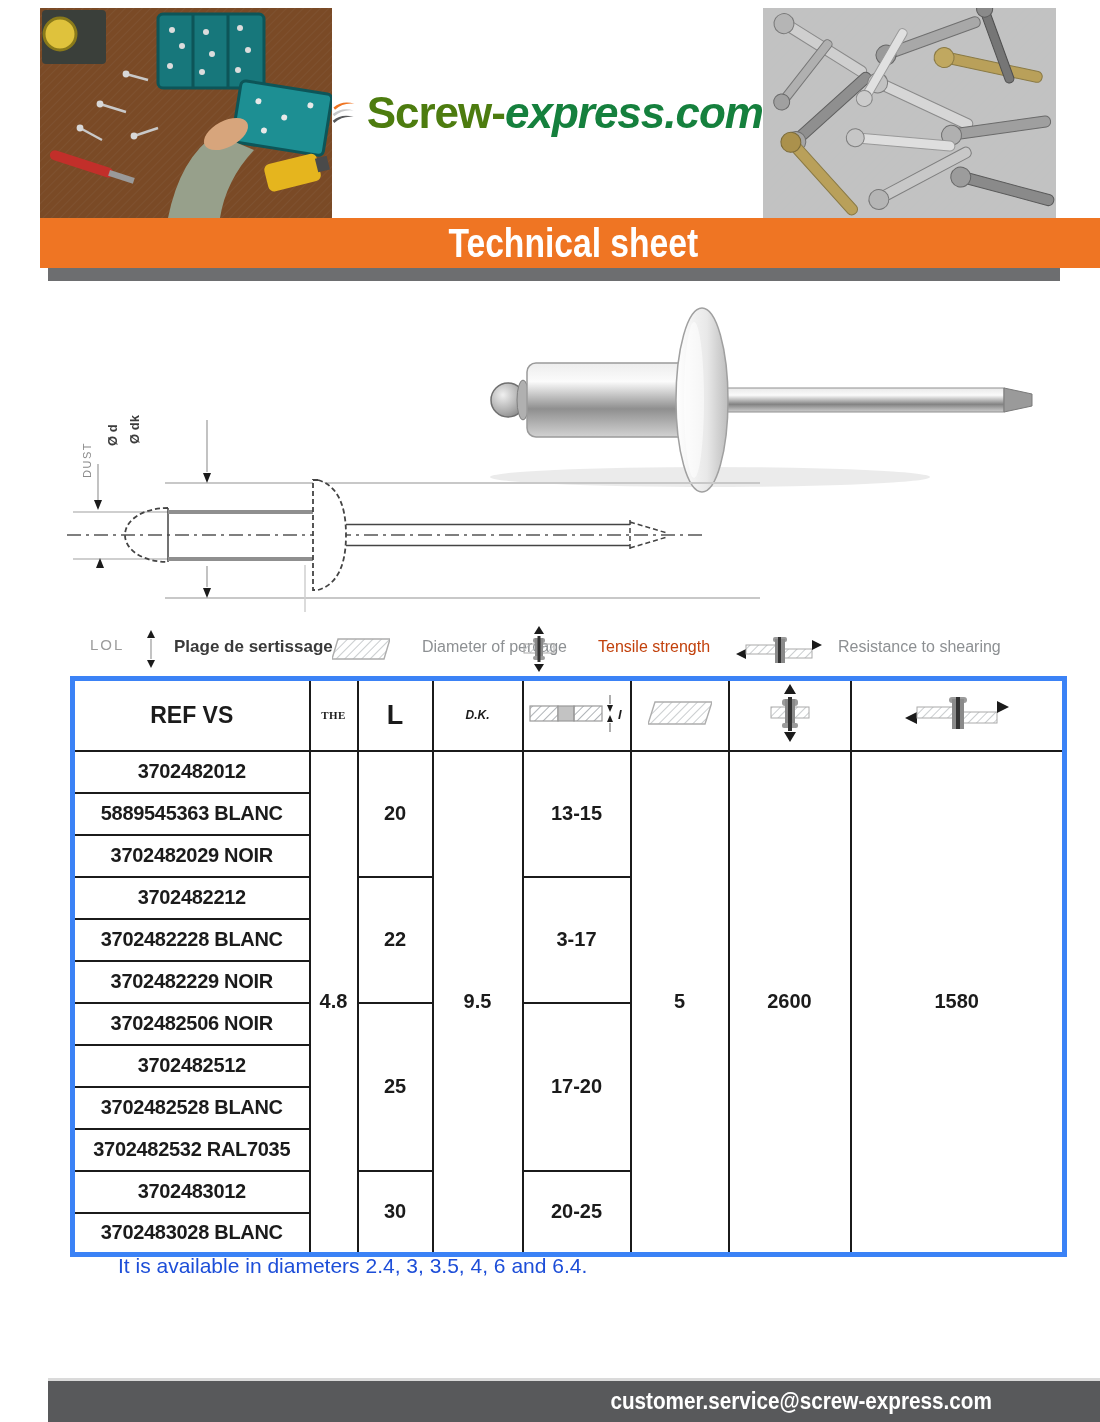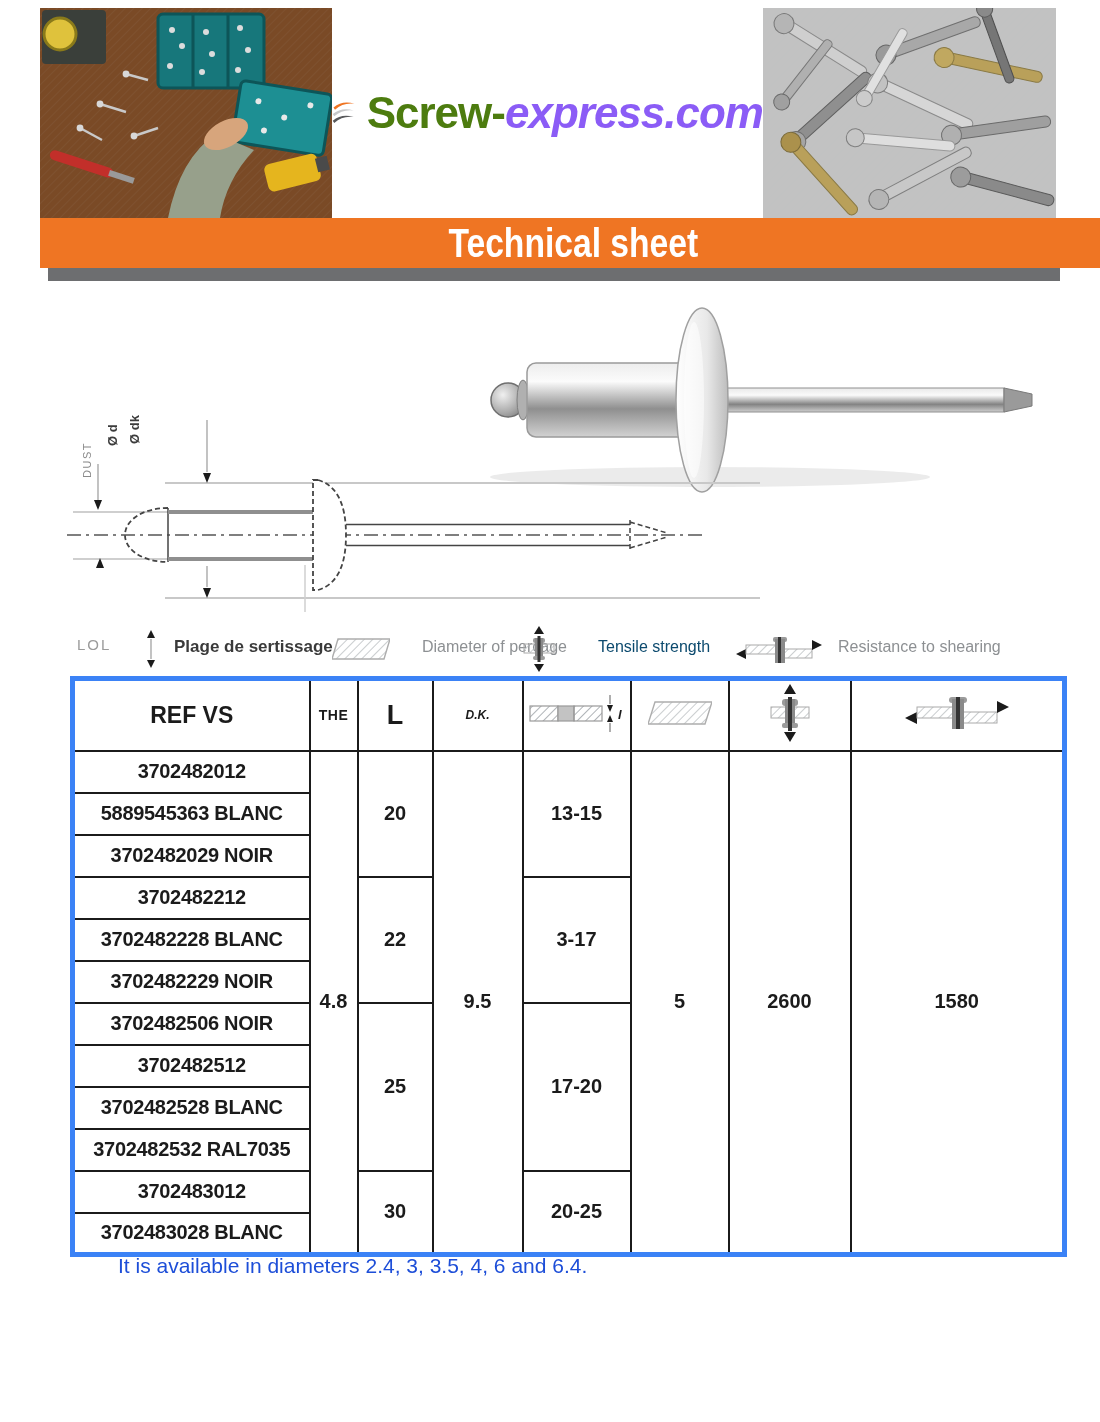--- a/index.html
+++ b/index.html
@@ -10,59 +10,59 @@
   
   .photo{position:absolute;top:8px;height:210px;overflow:hidden;}
   .photo-left{left:40px;width:292px;}
   .photo-right{left:763px;width:293px;}
   .logo{
     position:absolute;left:332px;top:8px;width:431px;height:210px;
     display:flex;align-items:center;justify-content:center;gap:10px;
   }
   .logo-text{font-size:44px;font-weight:bold;letter-spacing:-1px;white-space:nowrap;}
   .logo-dark{color:#4d7c0f;}
-  .logo-orange{color:#8b5cf6;font-style:italic;}
+  .logo-orange{color:#15803d;font-style:italic;}
   
   .banner{
     position:absolute;left:40px;top:218px;width:1067px;height:50px;background:#ef7523;
     display:flex;align-items:center;justify-content:center;
   }
   .banner-title{
     color:#ffffff;font-size:41px;font-weight:bold;letter-spacing:0px;
     display:inline-block;transform:scaleX(0.82);transform-origin:center;white-space:nowrap;
   }
   .banner-underline{position:absolute;left:48px;top:268px;width:1012px;height:13px;background:#6d6e70;}
   
   .rivet-photo{position:absolute;left:480px;top:305px;width:580px;height:190px;}
   .line-drawing{position:absolute;left:55px;top:360px;width:730px;height:270px;}
   
   .legend{position:absolute;left:70px;top:626px;width:1010px;height:46px;}
   .legend *{position:absolute;}
-  .lol-label{left:7px;top:10px;font-size:15px;color:#9b9b9b;letter-spacing:2px;text-align:center;}
+  .lol-label{left:20px;top:10px;font-size:15px;color:#9b9b9b;letter-spacing:2px;text-align:center;}
   .lol-arrows{left:74px;top:4px;}
   .legend-label-1{left:104px;top:11px;font-size:17px;font-weight:bold;color:#3a3a3a;white-space:nowrap;}
   .legend-icon-2{left:262px;top:11px;}
   .legend-label-2{left:352px;top:12px;font-size:16px;color:#8d9093;white-space:nowrap;}
   .legend-icon-3{left:452px;top:0px;}
-  .legend-label-3{left:528px;top:12px;font-size:16px;color:#0c4a6e;white-space:nowrap;}
+  .legend-label-3{left:528px;top:12px;font-size:16px;color:#c2410c;white-space:nowrap;}
   .legend-icon-4{left:666px;top:7px;}
   .legend-label-4{left:768px;top:12px;font-size:16px;color:#8d9093;white-space:nowrap;}
   
   .spec-table{
     position:absolute;left:70px;top:676px;border-collapse:collapse;table-layout:fixed;
     border:5px solid #3b82f6;
   }
   .spec-table th,.spec-table td{
     border:2px solid #1b1b1b;text-align:center;vertical-align:middle;
     font-weight:bold;padding:0 4px;overflow:hidden;
   }
   .spec-table thead tr{height:72px;}
   .spec-table tbody tr{height:42px;}
   .th-ref{font-size:23px;}
-  .th-the{font-size:14px;font-weight:600;letter-spacing:0.5px;}
+  .th-the{font-size:11px;font-weight:600;letter-spacing:0.5px;font-family:Liberation Serif, serif;}
   .th-l{font-size:27px;}
   .th-dk{font-size:12px;font-weight:600;font-style:italic;}
   .ref-cell{font-size:20px;letter-spacing:-0.3px;}
   .val-cell{font-size:20px;}
   .span-all{padding-bottom:92px;}
   .top-group{vertical-align:top;padding-top:9px;}
   
   .footnote{position:absolute;left:118px;top:1254px;font-size:21px;color:#1d4ed8;margin:0;}
   .footer-bar{
     position:absolute;left:48px;top:1378px;right:0;height:41px;background:#58595b;
@@ -431,14 +431,17 @@
         <td class="val-cell" rowspan="2">20-25</td>
       </tr>
       <tr>
           <td class="ref-cell">3702483028 BLANC</td>
         </tr>
     </tbody>
   </table>
 
   <p class="footnote">It is available in diameters 2.4, 3, 3.5, 4, 6 and 6.4.</p>
 
+  <div class="footer-bar">
+    <span class="footer-email">customer.service@screw-express.com</span>
+  </div>
 
 </div>
 
 </body></html>

